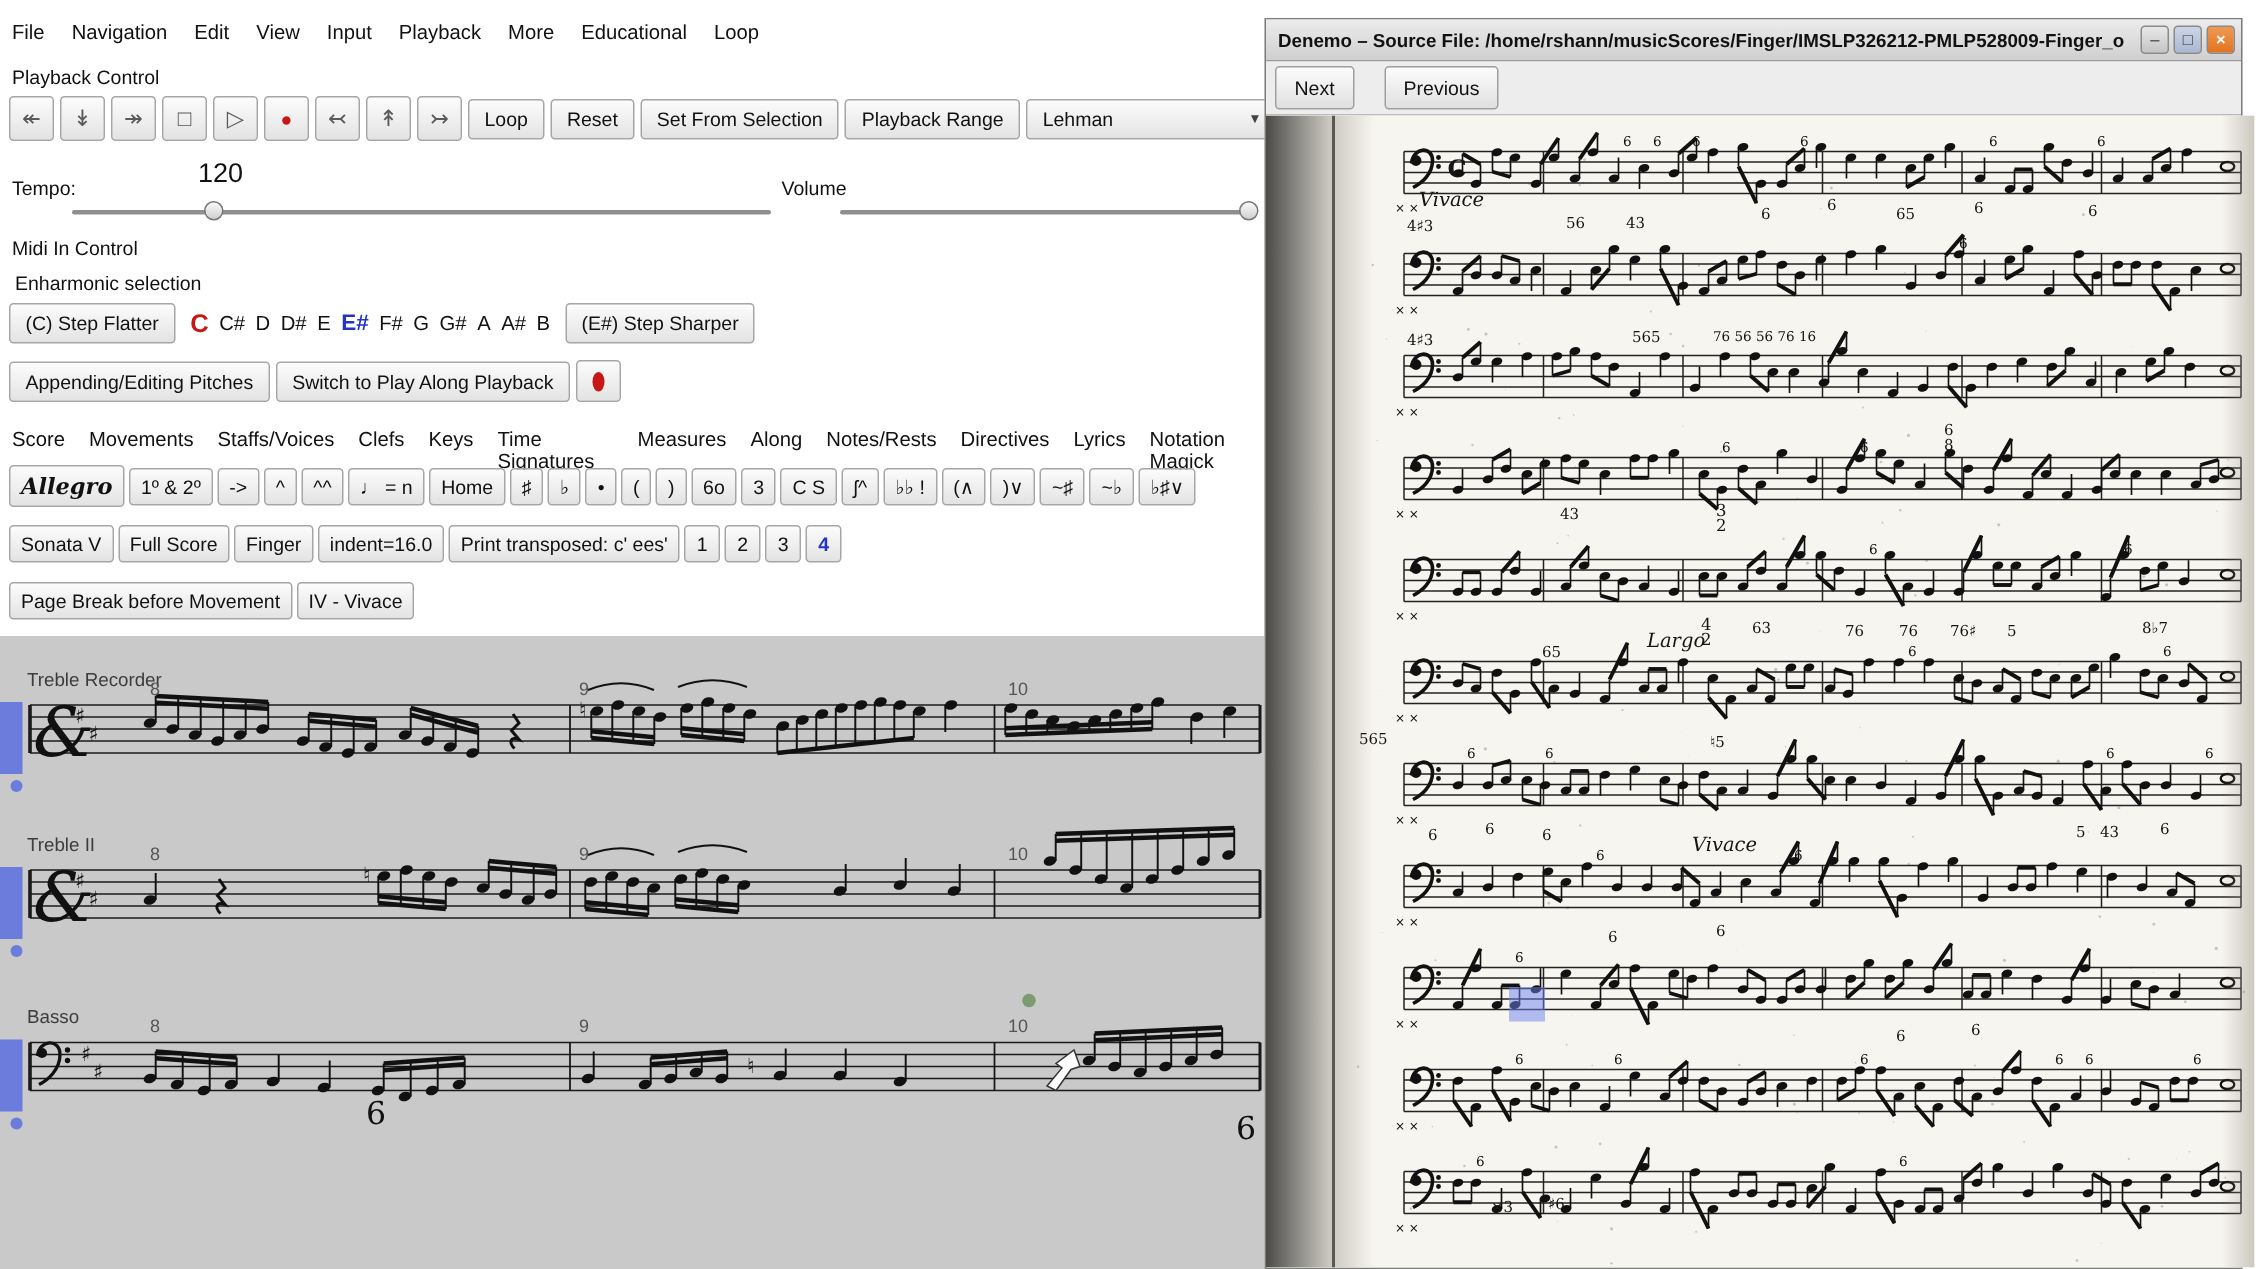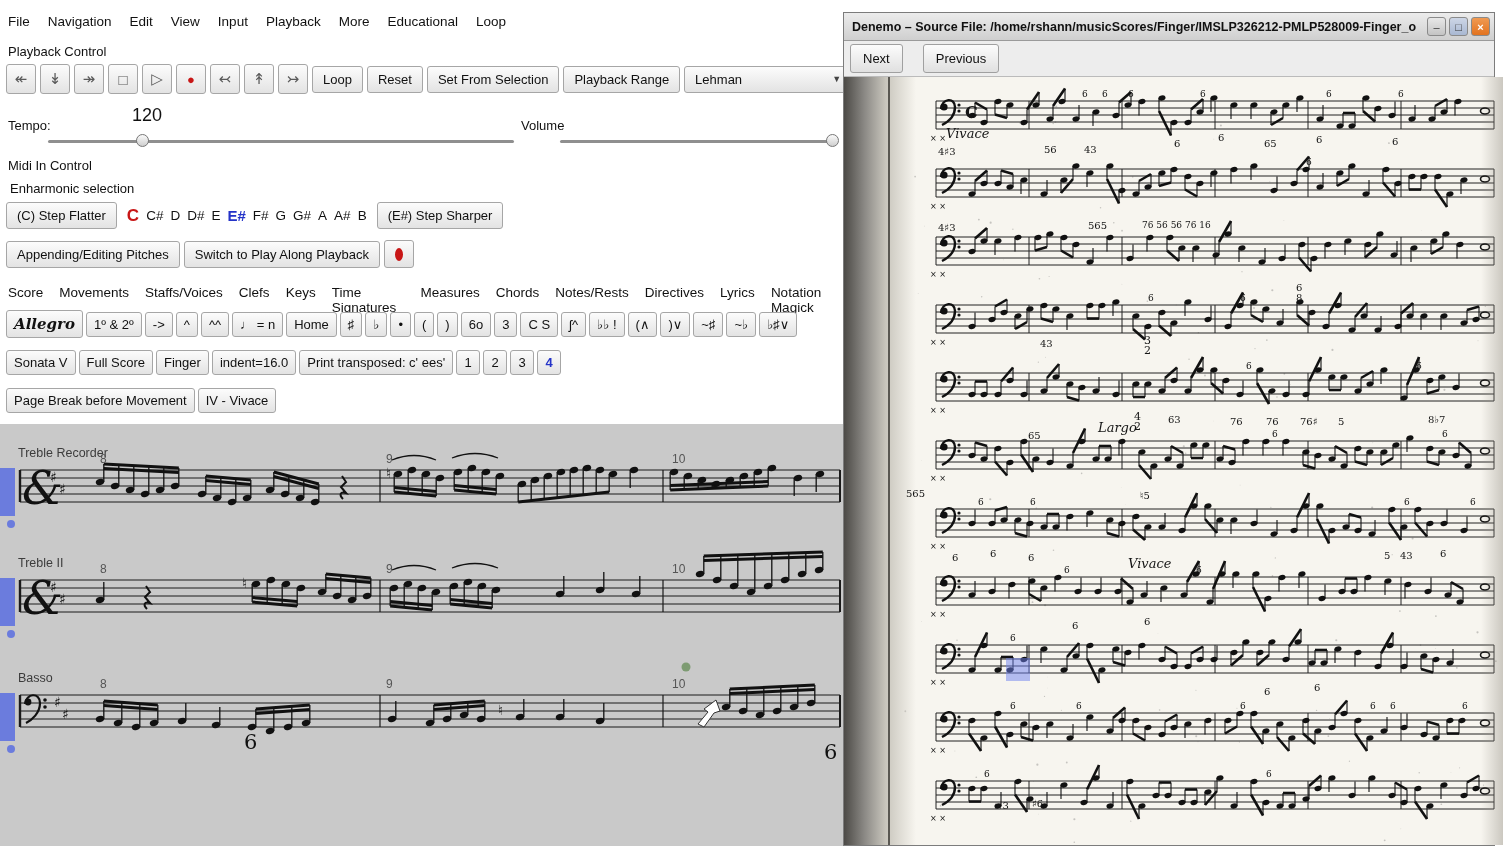--- a/index.html
+++ b/index.html
@@ -161,21 +161,21 @@
     </div>
 
     <div class="abs cats" style="left:8px; top:285px;">
         <span class="">Score</span>
         <span class="">Movements</span>
         <span class="">Staffs/Voices</span>
         <span class="">Clefs</span>
         <span class="">Keys</span>
         <span class="">Time Signatures</span>
         <span class="">Measures</span>
-        <span class="">Chords</span>
+        <span class="">Along</span>
         <span class="">Notes/Rests</span>
         <span class="">Directives</span>
         <span class="">Lyrics</span>
         <span class="">Notation Magick</span>
       </div>
 
     <div class="abs toolbar" style="left:6px; top:310px;">
         <span class="btn tb-btn italic-serif">Allegro</span>
         <span class="btn tb-btn">1º &amp; 2º</span>
         <span class="btn tb-btn">-&gt;</span>

